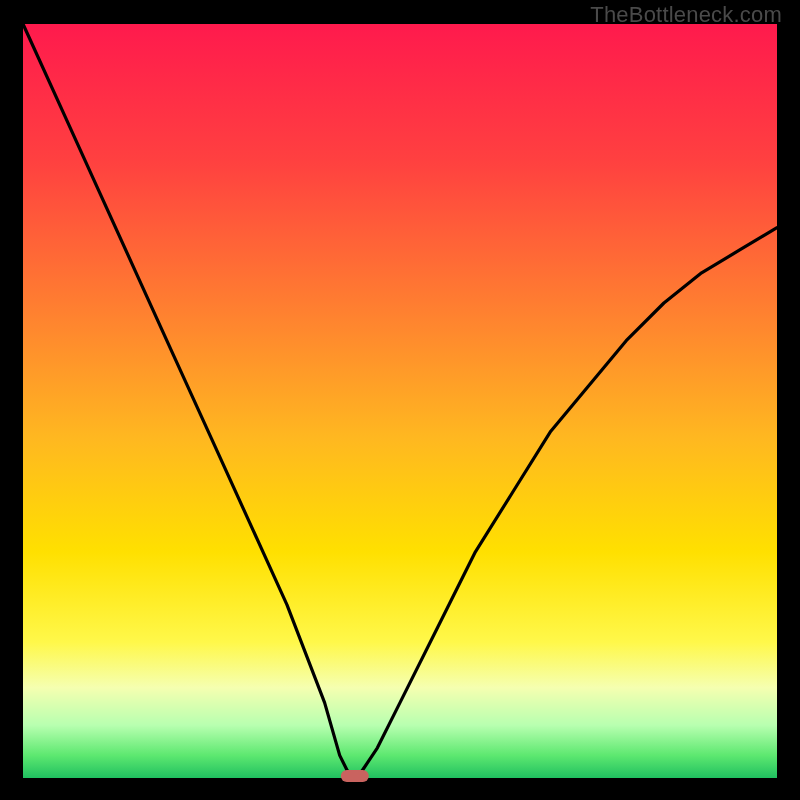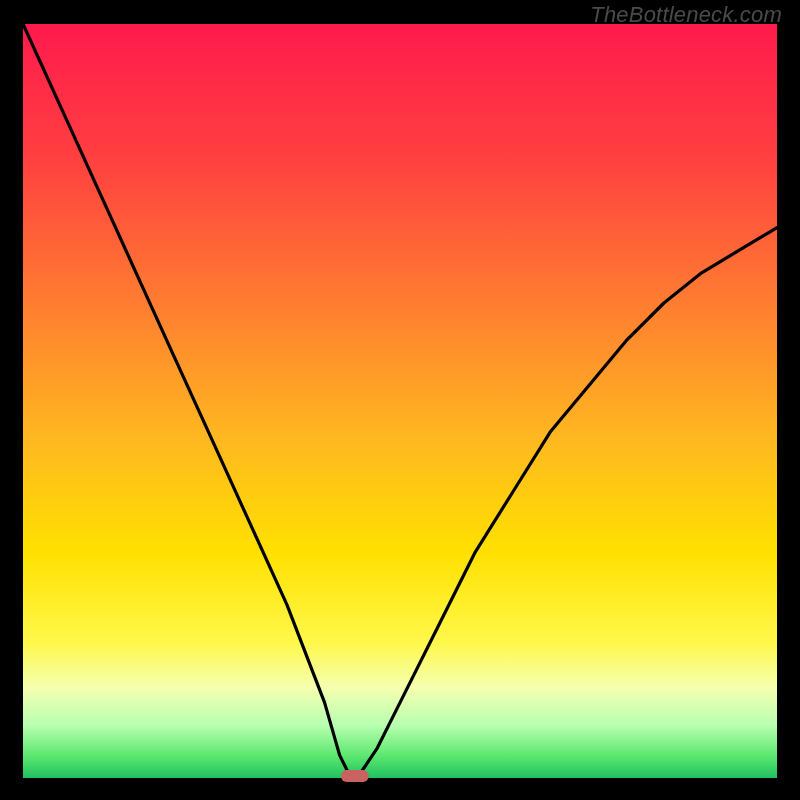--- a/index.html
+++ b/index.html
@@ -40,21 +40,20 @@
     );
   }
   .watermark {
     position: absolute;
     top: 2px;
     right: 18px;
     color: #4a4a4a;
     font-size: 22px;
     font-weight: 500;
     letter-spacing: 0.2px;
-    font-style: italic;
   }
   svg.curves {
     position: absolute;
     left: 0;
     top: 0;
     width: 754px;
     height: 754px;
     overflow: visible;
   }
   .marker {

